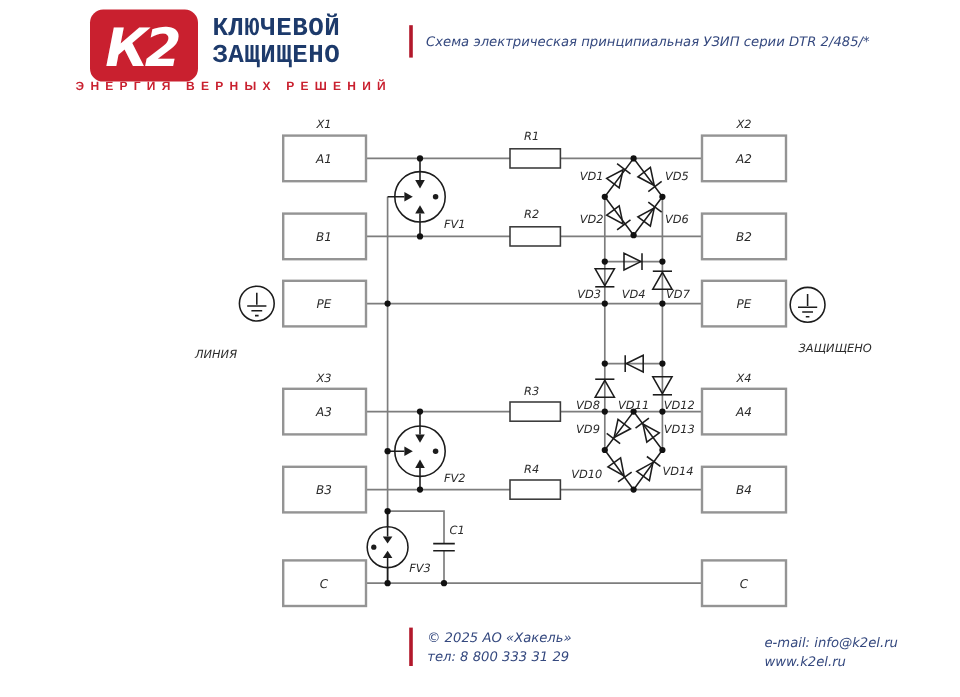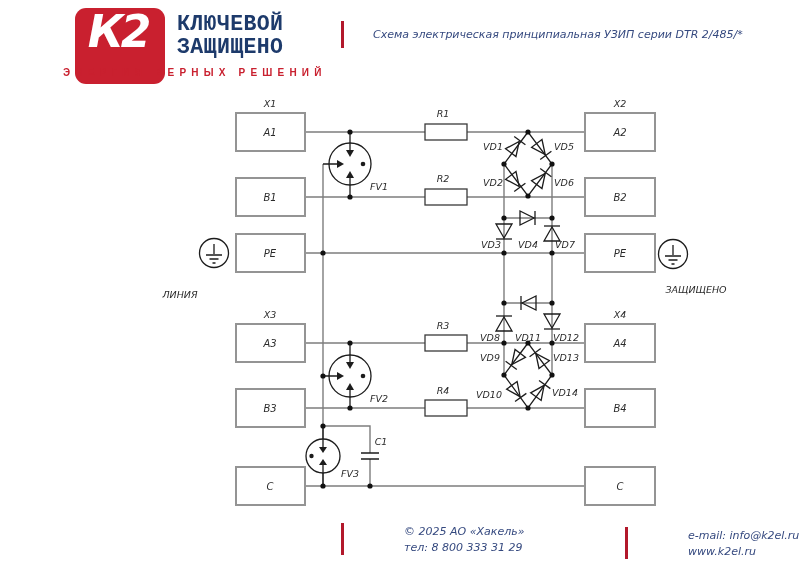--- a/index.html
+++ b/index.html
@@ -1,32 +1,32 @@
 <!DOCTYPE html>
 <html><head>
 <meta charset="utf-8">
 <style>
   html,body{margin:0;padding:0;background:#fff;}
   .canvas{position:relative;width:800px;height:581px;background:#fff;overflow:hidden;
           font-family:"Liberation Sans",sans-serif;}
   
-  .logo{position:absolute;left:75px;top:8px;width:90px;height:76px;border-radius:11px;
-        display:flex;align-items:flex-start;justify-content:center;}
+  .logo{position:absolute;left:75px;top:8px;width:90px;height:60px;border-radius:11px;
+        display:flex;align-items:flex-end;justify-content:center;}
   .logo-text{color:#fff;font-family:"DejaVu Sans",sans-serif;font-weight:bold;font-style:italic;
         font-size:44px;letter-spacing:-3px;transform:translate(-2px,-2px);}
   .company{position:absolute;left:177px;top:13px;font-weight:bold;font-size:21.5px;
         line-height:23px;letter-spacing:.4px;font-family:Liberation Mono, monospace;}
   .tagline{position:absolute;left:63px;top:67px;font-size:10px;font-weight:bold;
         letter-spacing:5.2px;white-space:nowrap;}
   .title-block{position:absolute;left:341px;top:21px;display:flex;align-items:center;}
   .red-bar{width:3px;align-self:stretch;}
-  .title-text{margin-left:29px;font-style:italic;font-size:11px;padding:7px 0;
+  .title-text{margin-left:11px;font-style:italic;font-size:11px;padding:7px 0;
         font-family:"DejaVu Sans",sans-serif;text-align:right;}
   
-  .footer{position:absolute;display:flex;gap:48px;}
+  .footer{position:absolute;display:flex;}
   .footer-center{left:341px;top:523px;}
   .footer-right{left:625px;top:527px;}
   .footer-lines{margin-left:12px;font-style:italic;font-size:11px;line-height:15.5px;
         font-family:"DejaVu Sans",sans-serif;padding-top:1px;}
   
   svg{position:absolute;left:0;top:0;}
   .wire{stroke:#7d7d7d;stroke-width:1.4;fill:none;}
   .tbox{fill:#fff;stroke:#949494;stroke-width:2;}
   .rbox{fill:#fff;stroke:#3a3a3a;stroke-width:1.3;}
   .sym{stroke:#1c1c1c;stroke-width:1.3;fill:none;}
@@ -280,21 +280,21 @@
     <div class="title-text" style="color:#35497f">Схема электрическая принципиальная УЗИП серии DTR 2/485/*</div>
   </div>
 
   <div class="footer footer-center" style="position:absolute;">
     <div class="red-bar" style="background:#b2182b"></div>
     <div class="footer-lines" style="color:#35497f">
       <div>© 2025 АО «Хакель»</div>
       <div>тел: 8 800 333 31 29</div>
     </div>
   </div>
-  <div class="footer footer-right" style="position:absolute;">
+  <div class="footer footer-right" style="position:absolute;flex-direction:column;">
     <div class="red-bar" style="background:#b2182b"></div>
     <div class="footer-lines" style="color:#35497f">
       <div>e-mail: info@k2el.ru</div>
       <div>www.k2el.ru</div>
     </div>
   </div>
 
 </div>
 
 </body></html>

